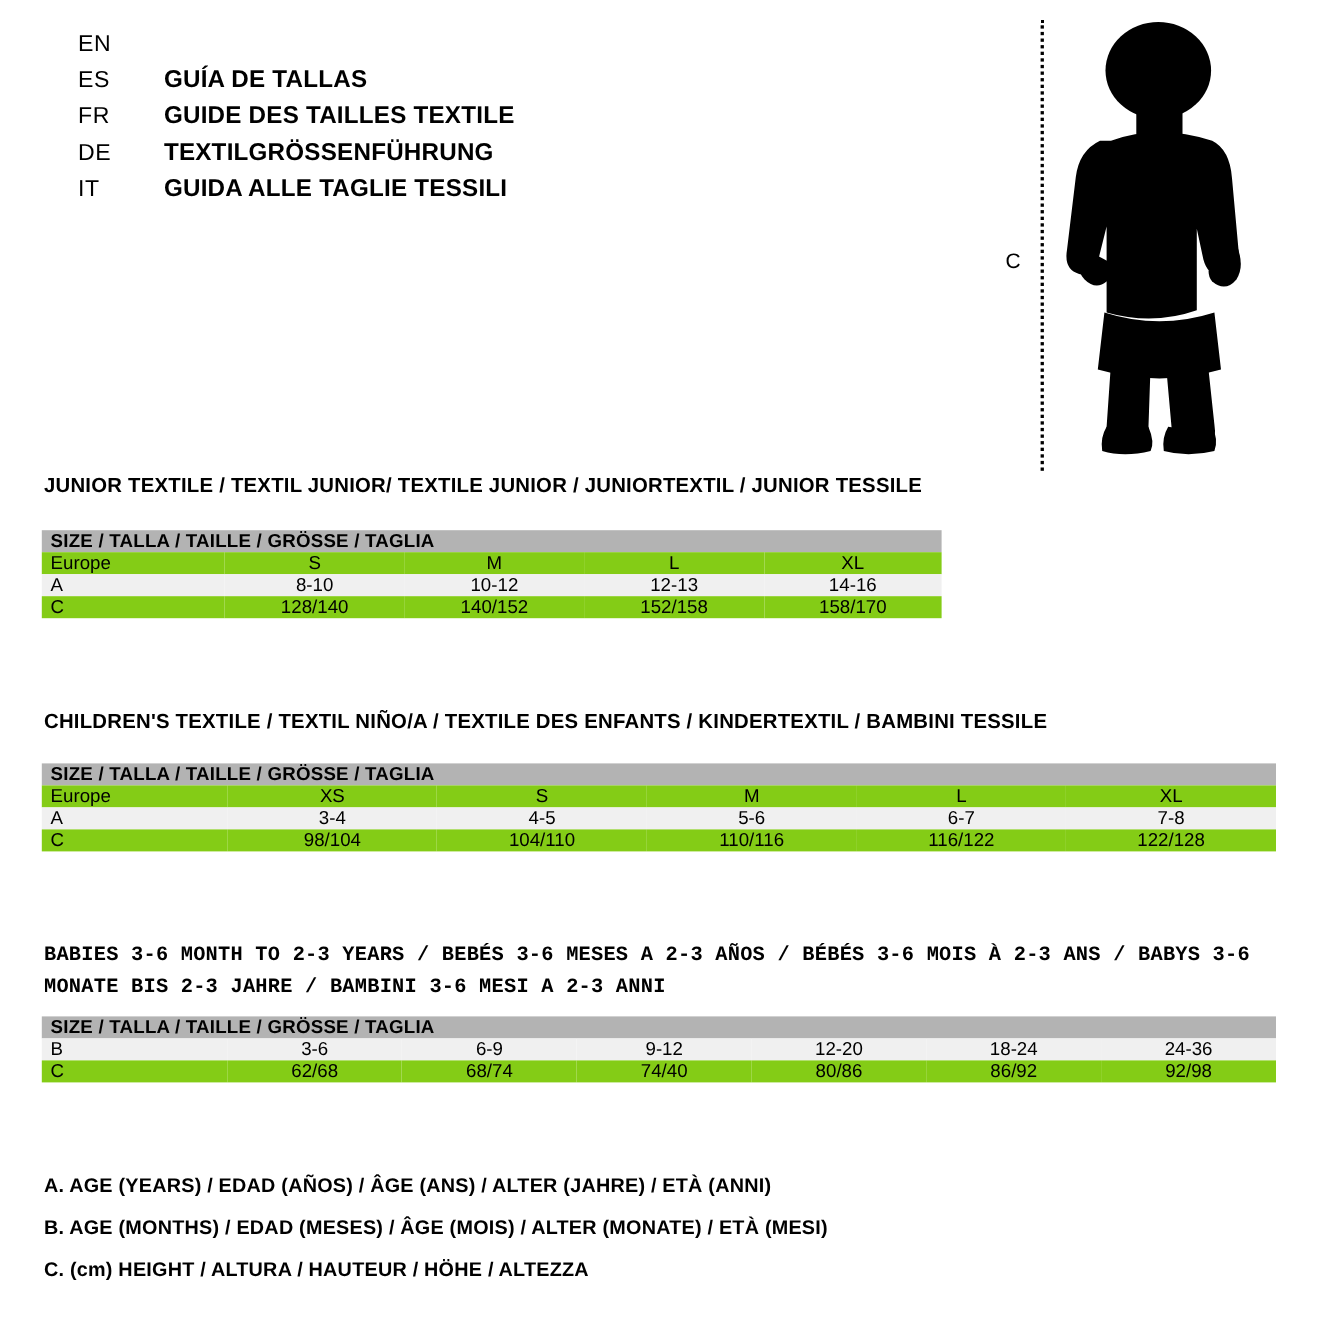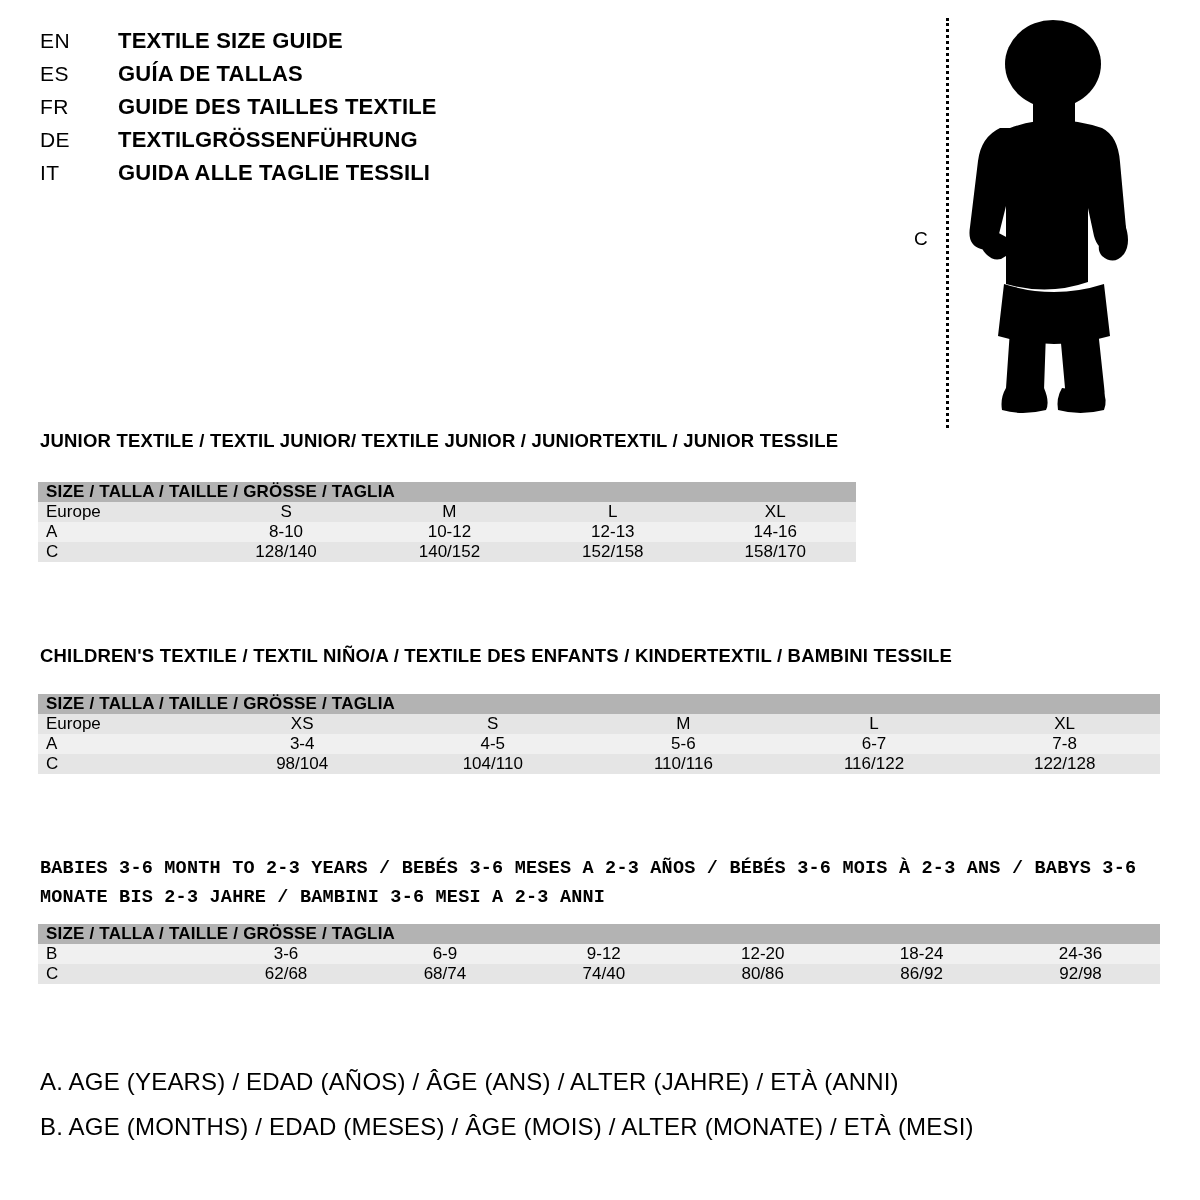--- a/index.html
+++ b/index.html
@@ -26,20 +26,21 @@
   .hdr-row {
     display: flex;
     align-items: baseline;
     margin-bottom: 7px;
   }
   .hdr-lang {
     width: 78px;
     font-size: 21px;
     letter-spacing: 0.4px;
     font-weight: 400;
+    margin-left: 31px;
   }
   .hdr-text {
     font-size: 22px;
     font-weight: 700;
     letter-spacing: 0.2px;
   }
 
   
   .figure-area {
     position: absolute;
@@ -98,54 +99,53 @@
   }
   .row-head td {
     background: #b3b3b3;
     font-weight: 700;
     letter-spacing: 0.2px;
   }
   .row-alt td {
     background: #f0f0f0;
   }
   .row-plain td {
-    background: #e5e5e5;
+    background: #84cc16;
   }
   .cell-label {
     padding-left: 8px !important;
     text-align: left;
   }
   .cell-val {
     text-align: center;
   }
   .row-head .cell-label {
     padding-left: 8px !important;
   }
 
   
   .footnotes {
     position: absolute;
     left: 40px;
     top: 1068px;
     width: 1120px;
   }
   .footnote {
-    font-size: 24px;
-    font-weight: 400;
+    font-size: 18px;
+    font-weight: 700;
     letter-spacing: 0.2px;
     margin-bottom: 17px;
   }
 </style>
 </head>
 <body>
 
 <div class="header">
   <div class="hdr-row">
     <span class="hdr-lang">EN</span>
-    <span class="hdr-text">TEXTILE SIZE GUIDE</span>
   </div>
   <div class="hdr-row">
     <span class="hdr-lang">ES</span>
     <span class="hdr-text">GUÍA DE TALLAS</span>
   </div>
   <div class="hdr-row">
     <span class="hdr-lang">FR</span>
     <span class="hdr-text">GUIDE DES TAILLES TEXTILE</span>
   </div>
   <div class="hdr-row">
@@ -275,13 +275,14 @@
     <td class="cell-val">80/86</td>
     <td class="cell-val">86/92</td>
     <td class="cell-val">92/98</td>
   </tr>
 </tbody>
   </table>
 
 <div class="footnotes">
   <div class="footnote">A. AGE (YEARS) / EDAD (AÑOS) / ÂGE (ANS) / ALTER (JAHRE) / ETÀ (ANNI)</div>
   <div class="footnote">B. AGE (MONTHS) / EDAD (MESES) / ÂGE (MOIS) / ALTER (MONATE) / ETÀ (MESI)</div>
+  <div class="footnote">C. (cm) HEIGHT / ALTURA / HAUTEUR / HÖHE / ALTEZZA</div>
 </div>
 
 </body></html>

